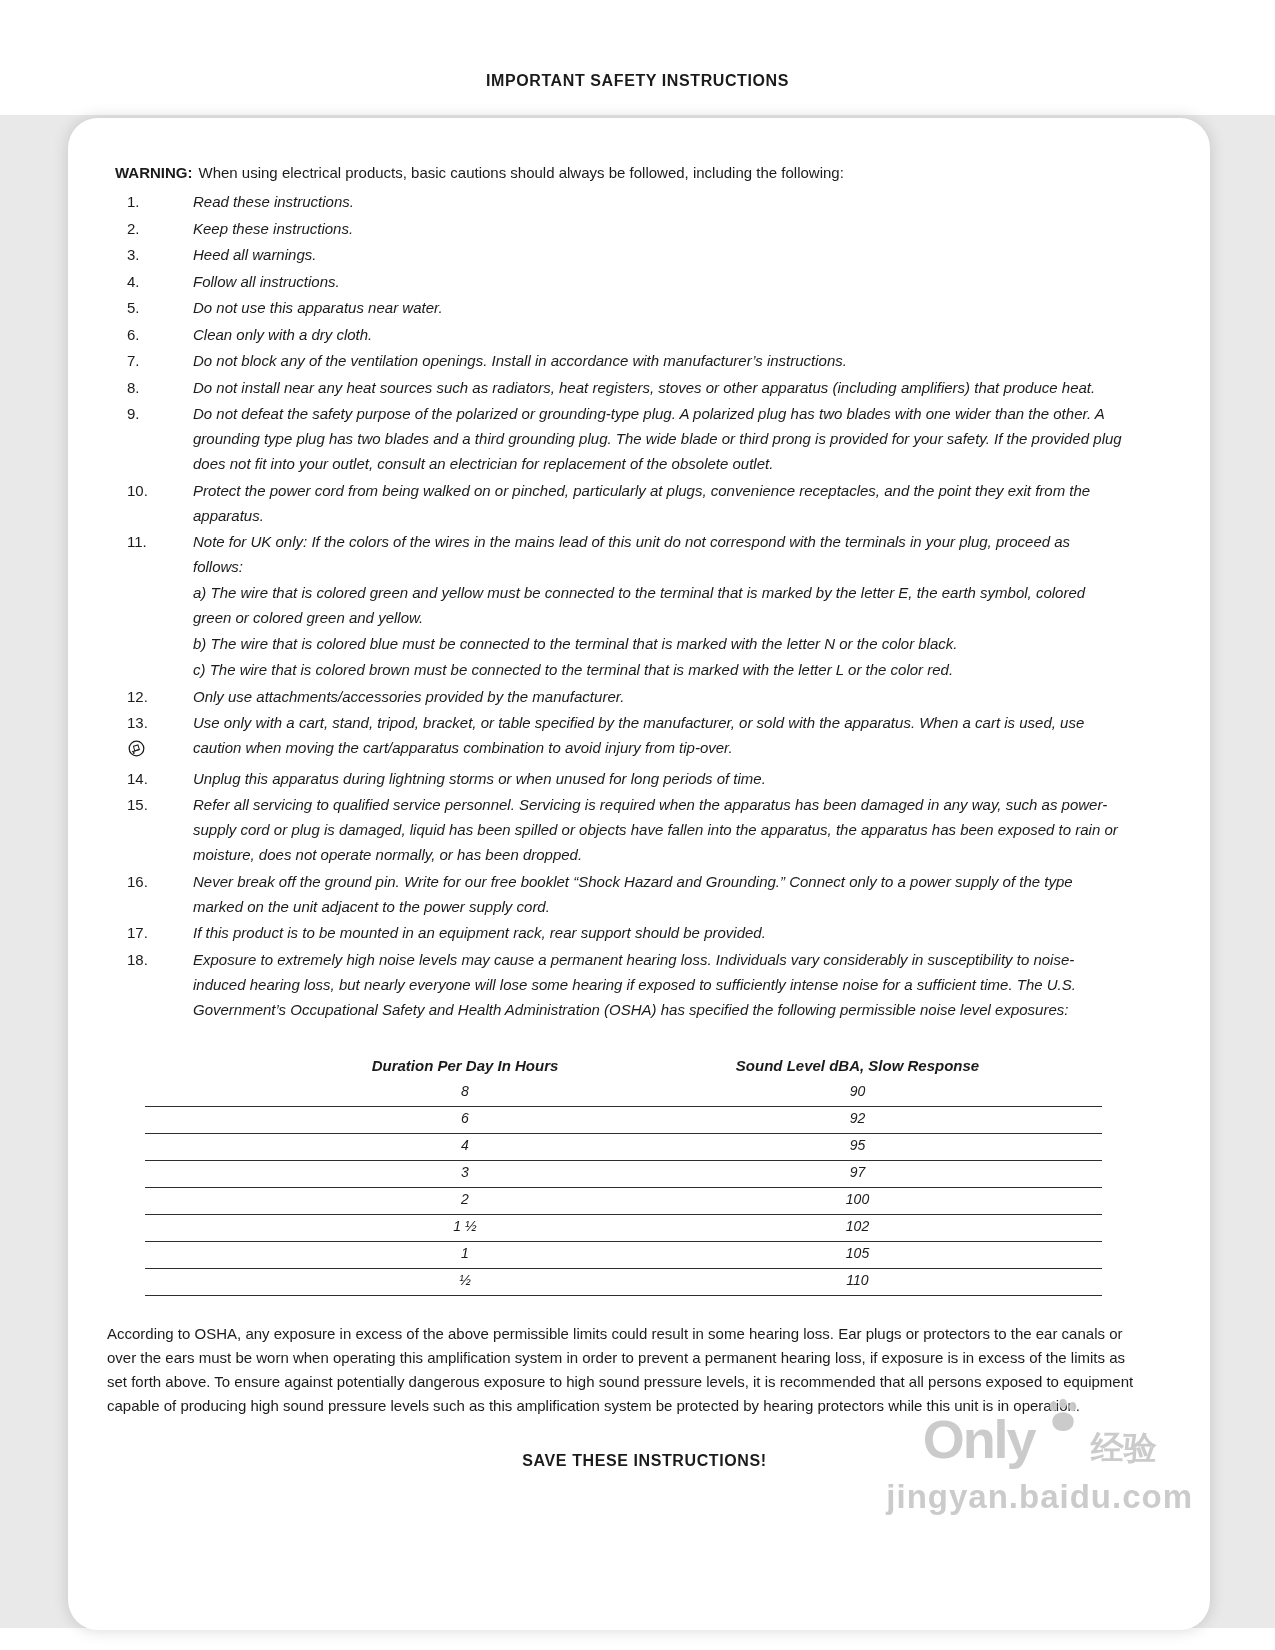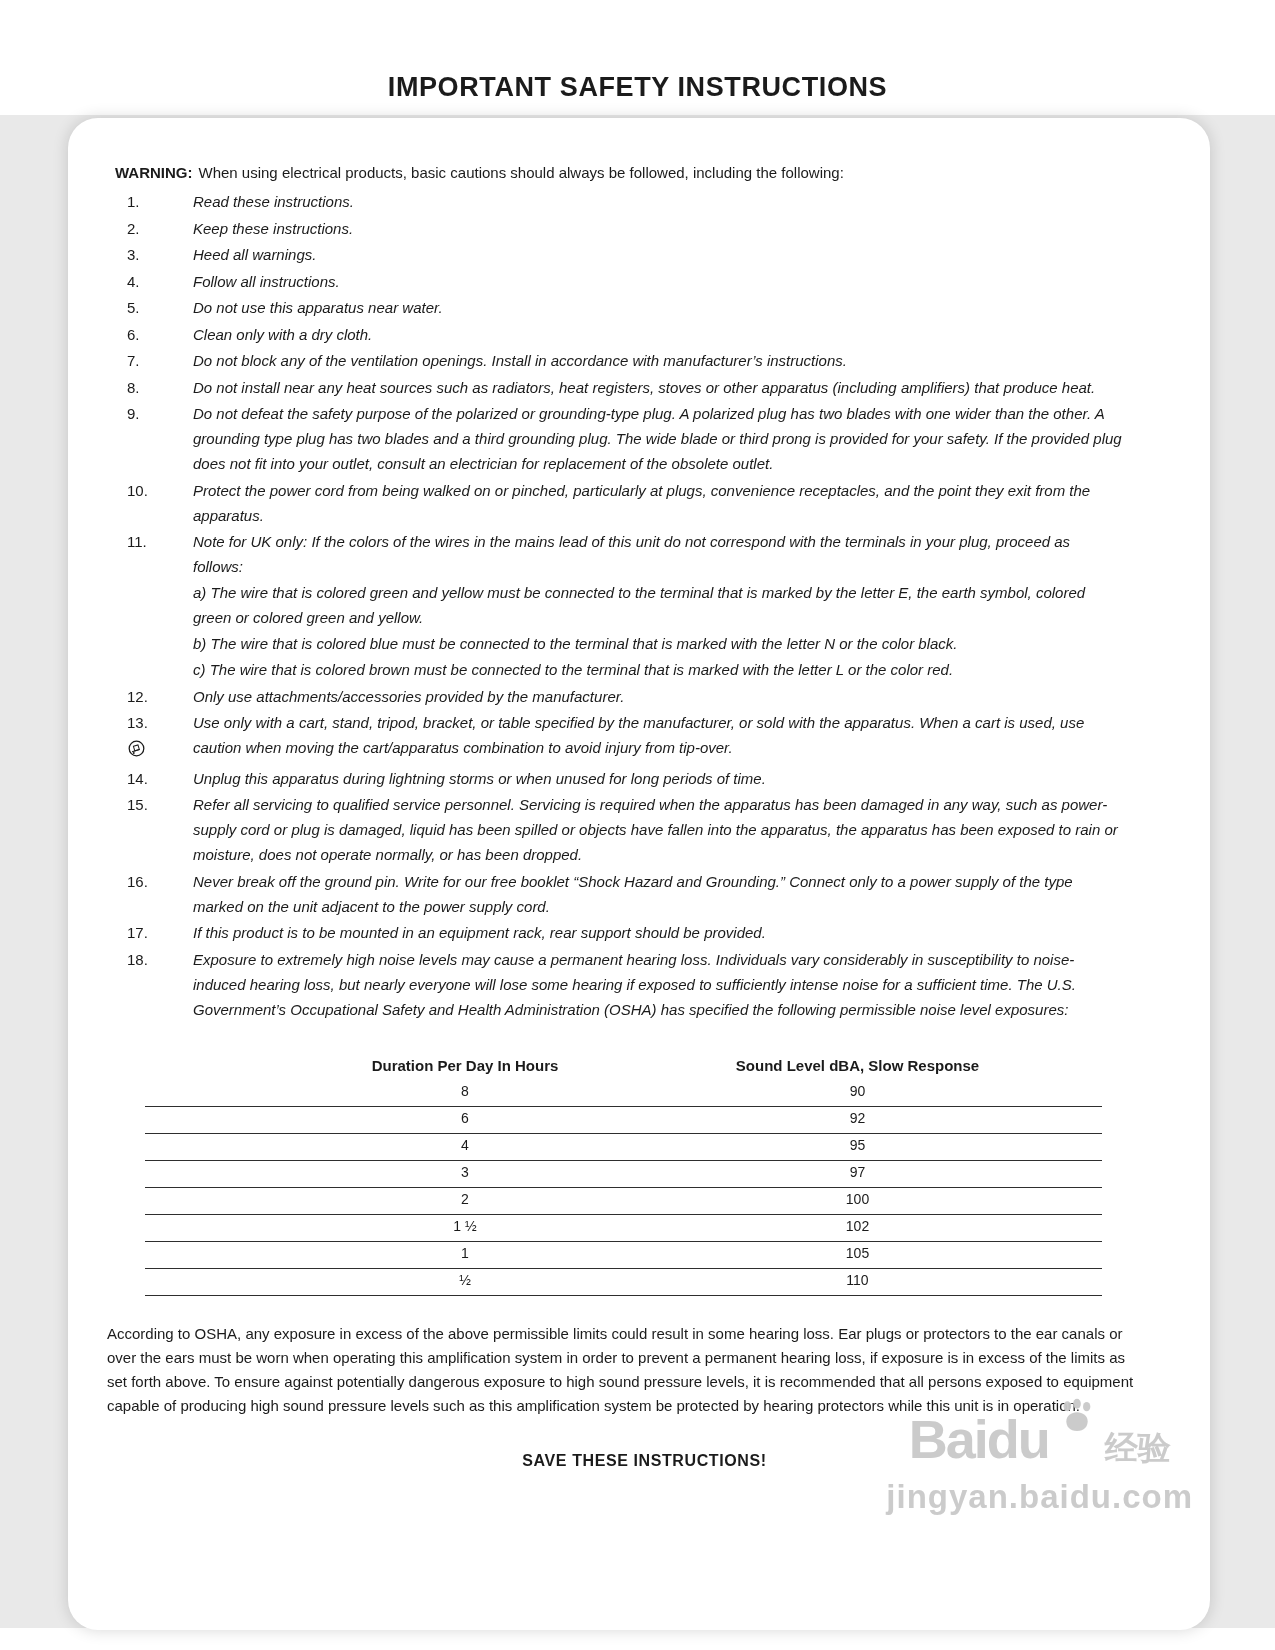--- a/index.html
+++ b/index.html
@@ -4,38 +4,38 @@
 <style>
   html,body{margin:0;padding:0;}
   body{
     width:1275px;height:1650px;position:relative;overflow:hidden;
     font-family:"Liberation Sans",sans-serif;
     color:var(--text,#1b1b1b);
     background:linear-gradient(to bottom,#ffffff 0,#ffffff 115px,
       var(--page-bg,#e9e9e9) 115px,var(--page-bg,#e9e9e9) 1628px,#ffffff 1628px);
   }
   .doc-title{
-    text-align:center;font-size:27px;font-weight:bold;letter-spacing:.6px;
+    text-align:center;font-size:16px;font-weight:bold;letter-spacing:.6px;
     margin:0;position:absolute;top:72px;left:0;width:1275px;
   }
   .card{
     position:absolute;left:68px;top:118px;width:1142px;height:1512px;
     background:var(--card-bg,#ffffff);border-radius:30px;
     box-shadow:0 0 16px rgba(0,0,0,.16);
     box-sizing:border-box;padding:38px 36px 30px 47px;
   }
   .warning-line{font-size:15px;line-height:25px;margin:4px 0 4px;}
   .warning-label{font-weight:bold;margin-right:6px;}
   .inst-list{margin:0 0 0 12px;}
   .inst-item{display:flex;margin:1.5px 0;}
   .inst-num{width:66px;flex:none;font-size:15px;line-height:25px;}
   .inst-text{flex:1;font-size:15px;line-height:25px;padding-right:52px;font-style:italic;}
   .subitem{margin-top:1px;}
   .cart-icon{display:block;margin-top:4px;margin-left:1px;color:#1b1b1b;}
-  .noise-table{margin:32px 0 0 30px;width:957px;}
+  .noise-table{margin:32px 0 0 30px;width:957px;font-style:italic;}
   .t-head{position:relative;height:26px;font-weight:bold;font-size:15px;}
   .t-row{position:relative;height:26px;font-size:14px;
          border-bottom:1px solid var(--table-line,#2e2e2e);}
   .t-row.last{border-bottom:none;}
   .c1{position:absolute;left:0;top:3px;width:640px;text-align:center;}
   .c2{position:absolute;left:452px;top:3px;width:521px;text-align:center;}
   .osha{font-size:15px;line-height:24px;margin:26px 0 0 -8px;padding-right:30px;}
   .save-title{text-align:center;font-size:16px;font-weight:bold;letter-spacing:.6px;margin:34px 0 0;}
   .watermark{position:absolute;right:82px;top:1396px;text-align:center;
              color:var(--watermark,#c9c9c9);opacity:.95;}
@@ -217,21 +217,21 @@
   </div>
 
   <p class="osha">According to OSHA, any exposure in excess of the above permissible limits could result in some hearing loss. Ear plugs or protectors to the ear canals or over the ears must be worn when operating this amplification system in order to prevent a permanent hearing loss, if exposure is in excess of the limits as set forth above. To ensure against potentially dangerous exposure to high sound pressure levels, it is recommended that all persons exposed to equipment capable of producing high sound pressure levels such as this amplification system be protected by hearing protectors while this unit is in operation.</p>
 
   <h2 class="save-title">SAVE THESE INSTRUCTIONS!</h2>
 
 </div>
 
 <div class="watermark">
   <div class="wm-row">
-    <span class="wm-brand">Baidu</span>
+    <span class="wm-brand">Only</span>
     <span class="wm-paw">
       <svg viewBox="0 0 24 24" width="40" height="40" fill="currentColor" aria-hidden="true">
         <ellipse cx="6.2" cy="6.2" rx="2.3" ry="3"></ellipse>
         <ellipse cx="12" cy="4.6" rx="2.3" ry="3"></ellipse>
         <ellipse cx="17.8" cy="6.4" rx="2.2" ry="2.8"></ellipse>
         <path d="M5.6 15.2c0-3.2 2.9-5.4 6.4-5.4s6.4 2.2 6.4 5.4-2 5.8-6.4 5.8-6.4-2.6-6.4-5.8z"></path>
       </svg>
     </span>
     <span class="wm-cn">经验</span>
   </div>

